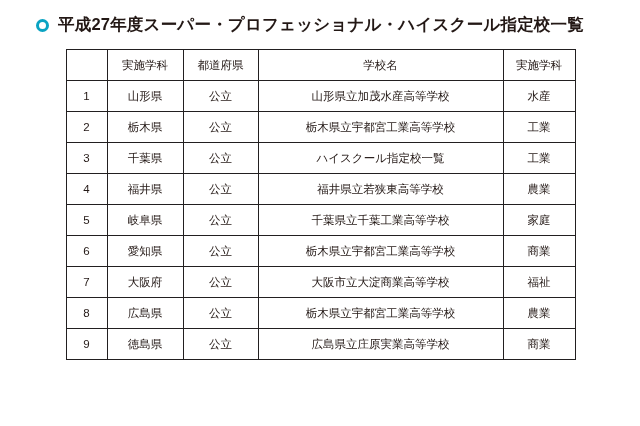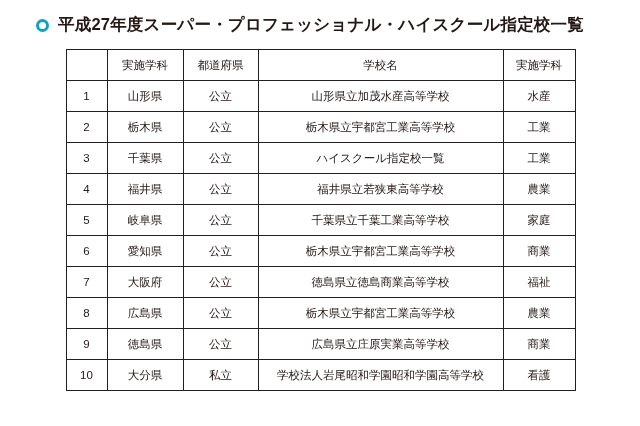--- a/index.html
+++ b/index.html
@@ -147,41 +147,34 @@
           <td>6</td>
           <td>愛知県</td>
           <td>公立</td>
           <td class="cell-name">栃木県立宇都宮工業高等学校</td>
           <td>商業</td>
         </tr>
         <tr>
           <td>7</td>
           <td>大阪府</td>
           <td>公立</td>
-          <td class="cell-name">徳島県立徳島商業高等学校</td>
+          <td class="cell-name">大阪市立大淀商業高等学校</td>
           <td>福祉</td>
         </tr>
         <tr>
           <td>8</td>
           <td>広島県</td>
           <td>公立</td>
           <td class="cell-name">栃木県立宇都宮工業高等学校</td>
           <td>農業</td>
         </tr>
         <tr>
           <td>9</td>
           <td>徳島県</td>
           <td>公立</td>
           <td class="cell-name">広島県立庄原実業高等学校</td>
           <td>商業</td>
         </tr>
-        <tr>
-          <td>10</td>
-          <td>大分県</td>
-          <td>私立</td>
-          <td class="cell-name">学校法人岩尾昭和学園昭和学園高等学校</td>
-          <td>看護</td>
-        </tr>
       </tbody>
     </table>
   </div>
 
 </div>
 
 </body></html>

